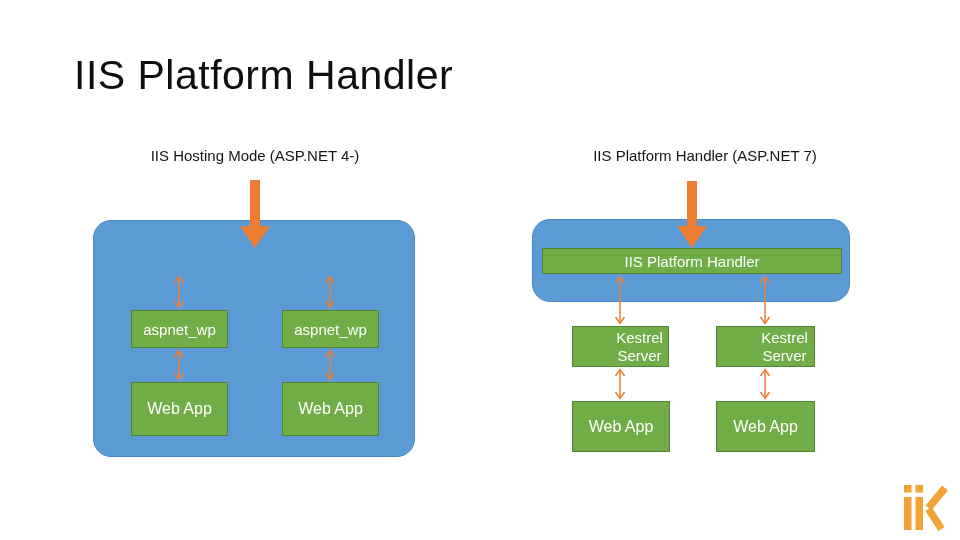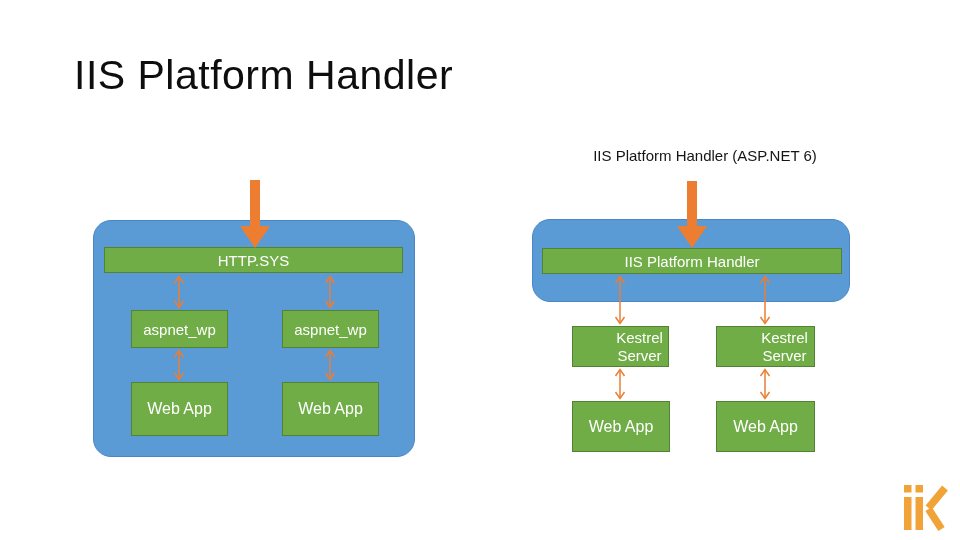--- a/index.html
+++ b/index.html
@@ -99,26 +99,24 @@
     fill: none;
   }
 </style>
 </head>
 <body>
 
 <div class="slide">
 
   <div class="slide-title">IIS Platform Handler</div>
 
-  <div class="col-heading right">IIS Platform Handler (ASP.NET 6)</div>
+  <div class="col-heading left">IIS Hosting Mode (ASP.NET 4-)</div>
+  <div class="col-heading right">IIS Platform Handler (ASP.NET 7)</div>
 
   <div class="blue-panel left"></div>
-  <div class="green-box bar-left green-bar-label">
-    <span>HTTP.SYS</span>
-  </div>
   <div class="green-box aspnet-1">
     <span>aspnet_wp</span>
   </div>
   <div class="green-box aspnet-2">
     <span>aspnet_wp</span>
   </div>
   <div class="green-box webapp-l1">
     <span>Web App</span>
   </div>
   <div class="green-box webapp-l2">

